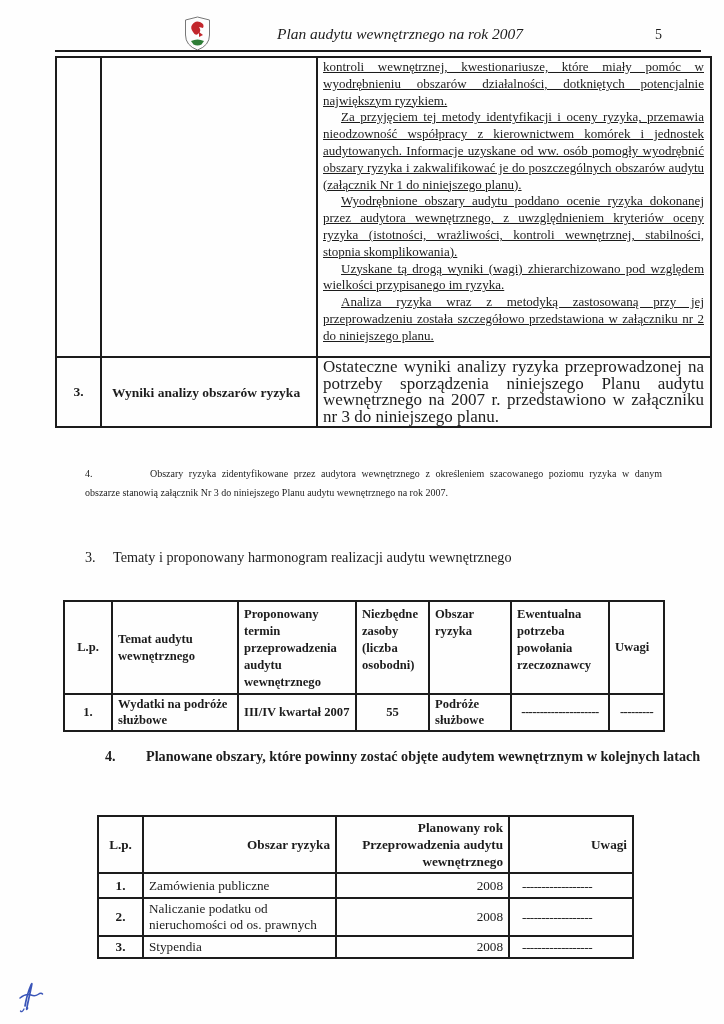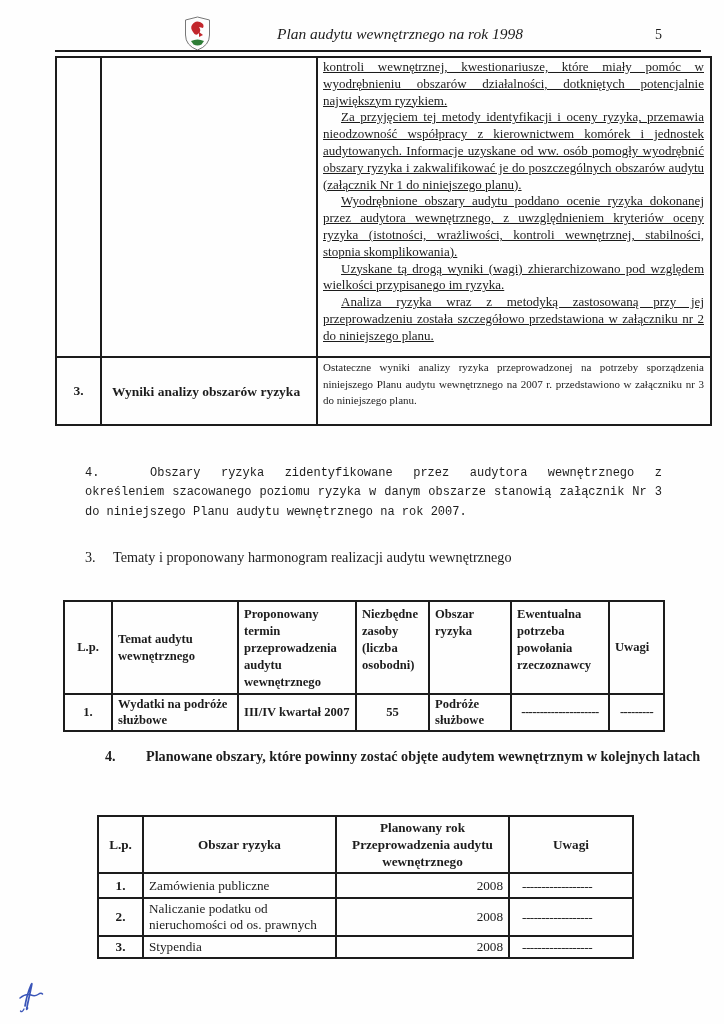--- a/index.html
+++ b/index.html
@@ -21,28 +21,28 @@
   table { border-collapse:collapse; table-layout:fixed; }
   td, th { border:2px solid #1c1c1c; padding:2px 5px; vertical-align:middle; }
 
   
   .t0 { position:absolute; top:56px; left:55px; width:613px; }
   .t0 .c-num   { width:33px;  text-align:center; font-weight:bold; font-size:13.5px; }
   .t0 .c-title { width:199px; font-weight:bold; font-size:13.5px; line-height:17px; padding-left:10px; }
   .t0 .c-text  { width:381px; font-size:13px; line-height:16.8px; text-align:justify; vertical-align:top; padding:1px 6px 1px 5px; }
   .t0 .r1 { height:300px; }
   .t0 .r2 { height:68px; }
-  .t0 .r2 .c-text { font-size:11px; line-height:16.5px; }
+  .t0 .r2 .c-text { font-size:17px; line-height:16.5px; }
   .t0 p { margin:0;text-decoration:underline; }
   .t0 p.ind { text-indent:18px; }
 
   
   .para4 {
     position:absolute; top:464px; left:85px; width:577px;
-    font-size:12px; line-height:19.3px; text-align:justify;font-family:Liberation Mono, monospace;
+    font-size:10px; line-height:19.3px; text-align:justify;
   }
   .para4 .pnum { display:inline-block; width:65px; }
 
   
   .h3 {
     position:absolute; top:549px; left:85px; width:560px;
     font-weight:normal; font-size:14.2px;
   }
   .h3 .pnum { display:inline-block; width:28px; }
   .h4 {
@@ -57,21 +57,21 @@
   .t1 th { font-weight:bold; text-align:left; line-height:17px; vertical-align:top; padding-top:4px;margin-left:46px; }
   .t1 th.mid { vertical-align:middle; padding-top:2px; }
   .t1 .hr { height:80px; }
   .t1 .dr { height:30px; }
   .t1 td { font-weight:bold; line-height:15.5px; }
   .t1 .ctr { text-align:center; }
   .t1 .dash { text-align:center; font-weight:bold; letter-spacing:-0.5px; overflow:hidden; white-space:nowrap; }
 
   
   .t2 { position:absolute; top:815px; left:97px; width:535px; font-size:13.2px; }
-  .t2 th { font-weight:bold; text-align:center; line-height:17px; }
+  .t2 th { font-weight:bold; text-align:right; line-height:17px; }
   .t2 .hr { height:54px; }
   .t2 td { line-height:16px; }
   .t2 .num { text-align:center; font-weight:bold; }
   .t2 .yr  { text-align:right;font-family:Liberation Serif, serif; }
   .t2 .dash { text-align:left; letter-spacing:-0.5px; overflow:hidden; white-space:nowrap; padding-left:12px; }
   .t2 .r1 { height:25px; }
   .t2 .r2 { height:37px; }
   .t2 .r3 { height:22px; }
 
   
@@ -83,21 +83,21 @@
 <div class="page">
 
   <span class="hdr-logo">
     <svg width="27" height="35" viewBox="0 0 27 35">
       <path d="M13.5 1 L25.5 4 V19 Q25.5 29.5 13.5 34 Q1.5 29.5 1.5 19 V4 Z" fill="#fdfdfd" stroke="#777" stroke-width="1"></path>
       <path d="M8 9 Q11 4 16 6 Q21 8 19 12 L15 11 Q18 15 14 18 Q11 20 9 16 Q6 12 8 9 Z" fill="#c2262c"></path>
       <path d="M15 16 L19 19 L15 21 Z" fill="#c2262c"></path>
       <path d="M7 25 Q13.5 22 20 25 L17.5 28.5 Q13.5 30.5 9.5 28.5 Z" fill="#2e7d36"></path>
     </svg>
   </span>
-  <div class="hdr-title">Plan audytu wewnętrznego na rok 1998</div>
+  <div class="hdr-title">Plan audytu wewnętrznego na rok 2007</div>
   <div class="hdr-page">5</div>
   <div class="hdr-rule"></div>
 
   <table class="t0">
     <tbody>
         <tr class="r1">
       <td class="c-num"></td>
       <td class="c-title"></td>
       <td class="c-text">
         <p>kontroli wewnętrznej, kwestionariusze, które miały pomóc w wyodrębnieniu obszarów działalności, dotkniętych potencjalnie największym ryzykiem.</p>

